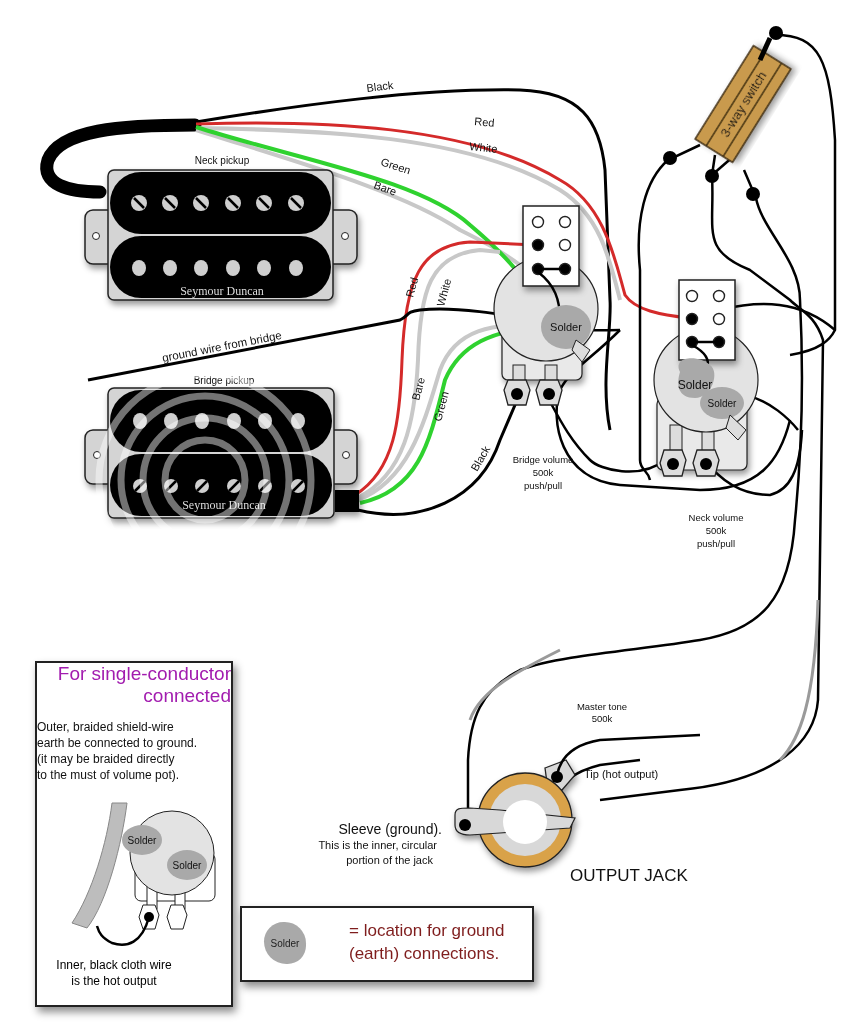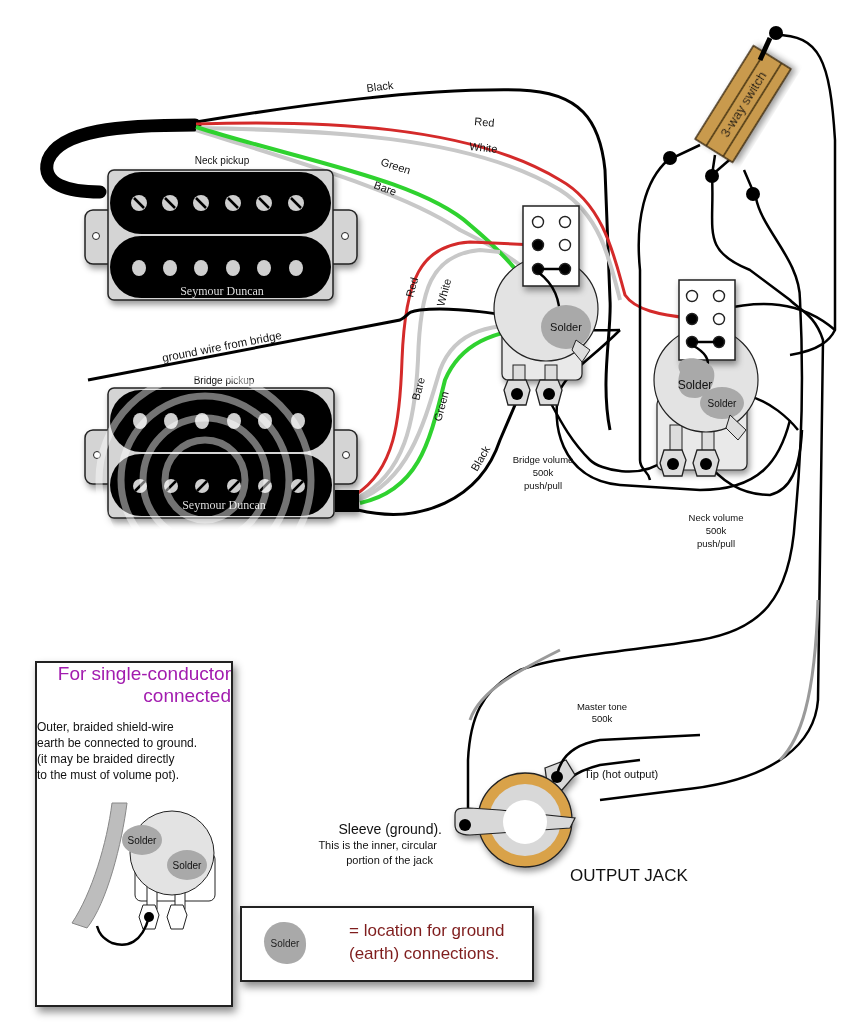--- a/index.html
+++ b/index.html
@@ -276,20 +276,24 @@
     <circle cx="135" cy="70" r="42" fill="#e3e3e3" stroke="#222"></circle>
     <ellipse cx="105" cy="57" rx="20" ry="15" fill="#a9a9a9"></ellipse>
     <ellipse cx="150" cy="82" rx="20" ry="15" fill="#a9a9a9"></ellipse>
     <text class="lbl" x="105" y="61" font-size="10" text-anchor="middle">Solder</text>
     <text class="lbl" x="150" y="86" font-size="10" text-anchor="middle">Solder</text>
     <path d="M106,122 L118,122 L122,132 L118,146 L106,146 L102,134 Z" fill="#fff" stroke="#222"></path>
     <path d="M134,122 L146,122 L150,132 L146,146 L134,146 L130,134 Z" fill="#fff" stroke="#222"></path>
     <circle cx="112" cy="134" r="5" fill="#000"></circle>
     <path d="M112,134 C105,160 90,165 75,160 C65,155 62,150 60,143" fill="none" stroke="#000" stroke-width="2.5"></path>
   </svg>
+  <div class="foot">
+    <div>Inner, black cloth wire</div>
+    <div>is the hot output</div>
+  </div>
 </div>
 
 <div class="box" id="legend-box">
   <div class="blob">Solder</div>
   <div class="txt">
     <div>= location for ground</div>
     <div>(earth) connections.</div>
   </div>
 </div>
 

